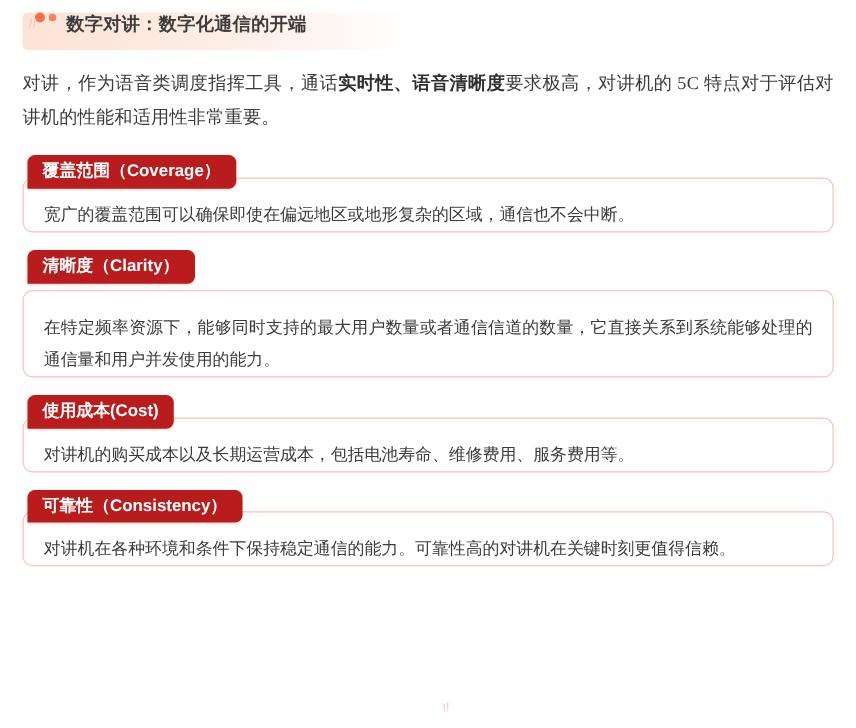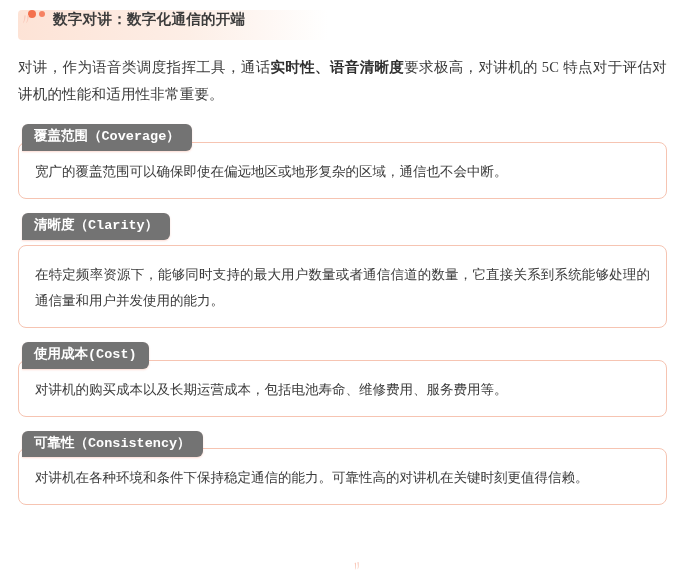--- a/index.html
+++ b/index.html
@@ -78,38 +78,37 @@
 
   
   .section {
     position: relative;
     margin-bottom: 14px;
   }
   .section-badge {
     display: inline-block;
     position: relative;
     z-index: 2;
-    background: #737373;
+    background: #b91c1c;
     color: #ffffff;
     font-size: 13.5px;
     font-weight: bold;
     padding: 6px 12px 6px 12px;
     border-radius: 6px 6px 6px 0;
     line-height: 1.1;
     margin-left: 4px;
     box-shadow: 0 1px 2px rgba(244,113,77,.25);
-    font-family: Liberation Mono, monospace;
   }
   .section-body {
     position: relative;
     margin-top: -9px;
     border: 1px solid #f6c4b2;
     border-radius: 8px;
     background: #ffffff;
-    padding: 16px 16px 13px 16px;
+    padding: 16px 16px 0 16px;
     font-size: 13.5px;
     line-height: 26px;
     color: #3b3b3b;
     text-align: justify;
     box-sizing: border-box;
   }
 
   
   .deco {
     position: absolute;

